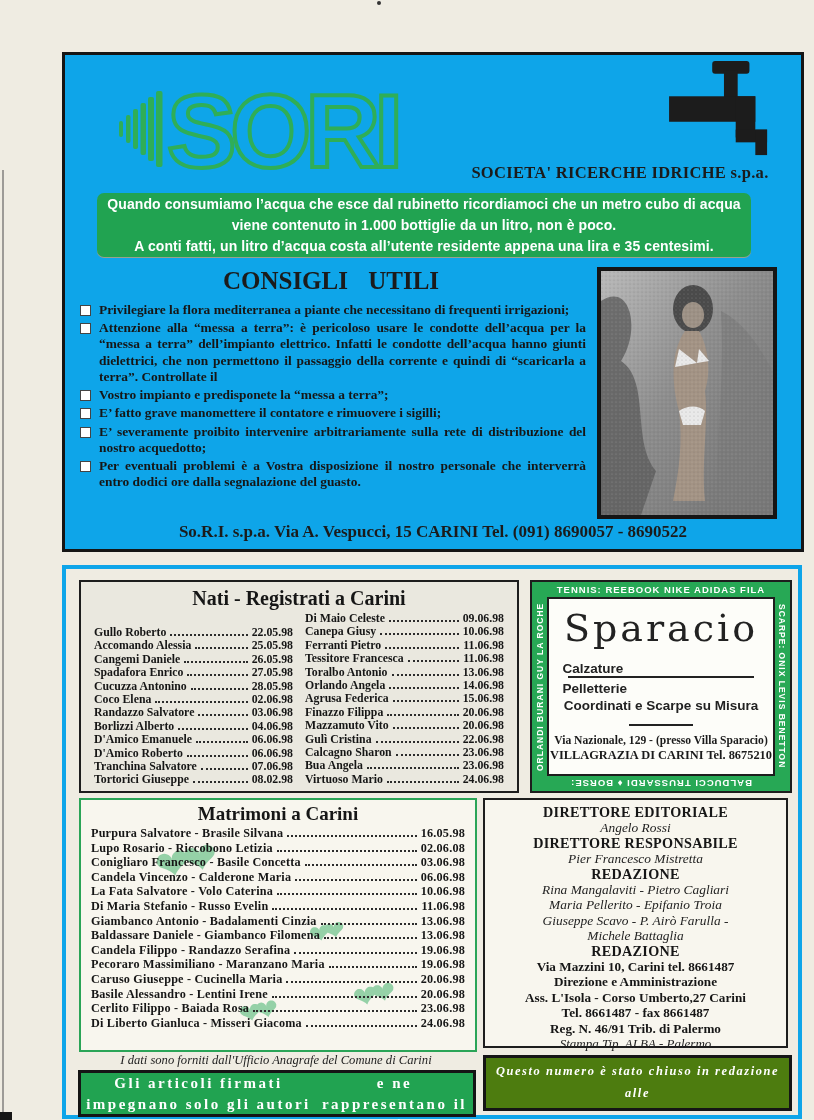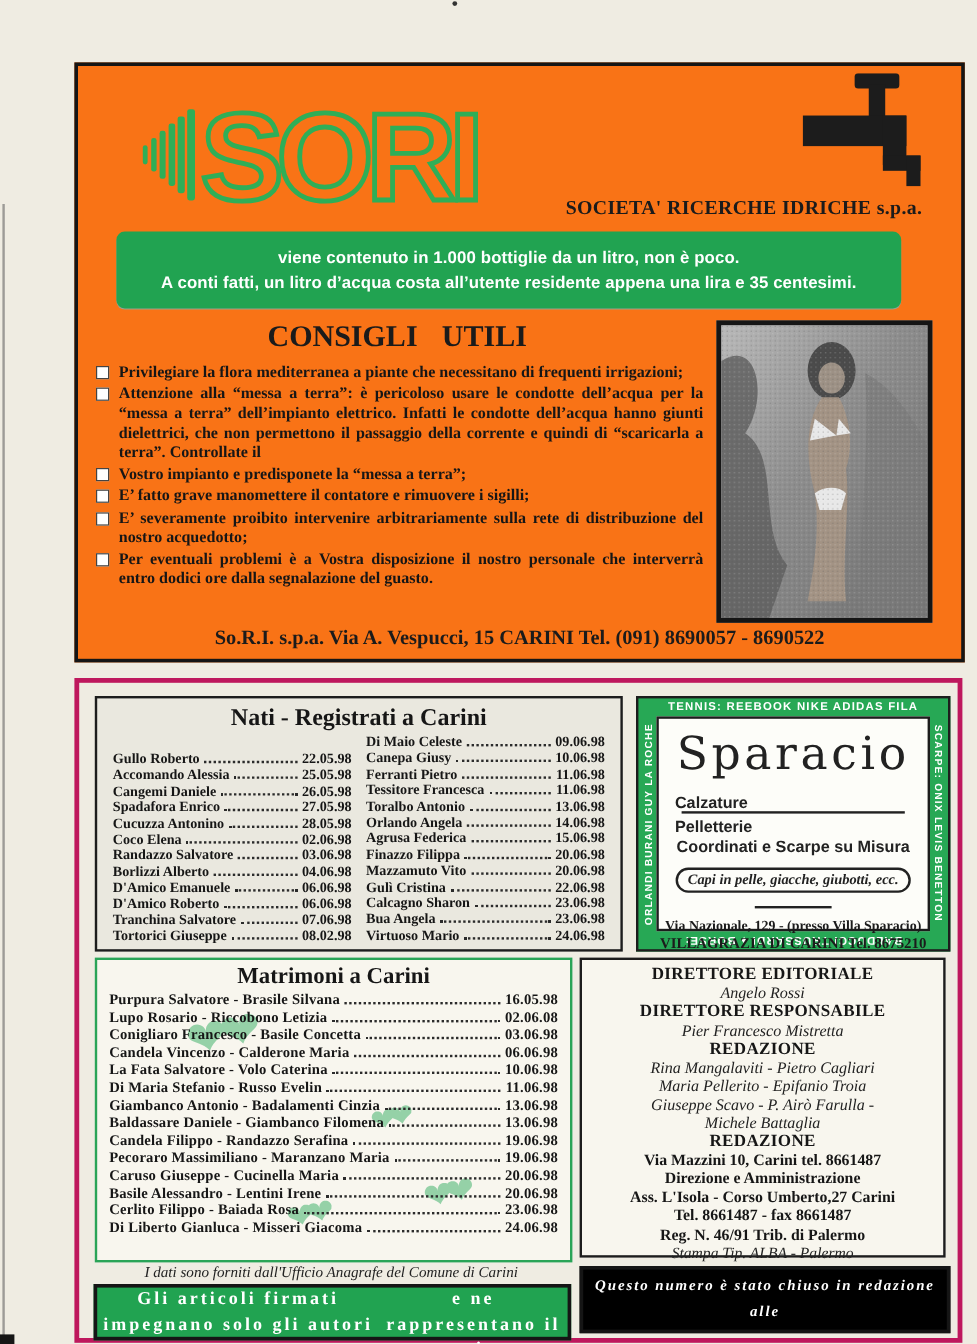--- a/index.html
+++ b/index.html
@@ -2,21 +2,21 @@
 <html><head>
 <meta charset="utf-8">
 <style>
   html,body{margin:0;padding:0;}
   body{width:814px;height:1120px;position:relative;overflow:hidden;
        font-family:"Liberation Serif",serif;background:#efece2;}
   .abs{position:absolute;}
 
   
   .topbox{position:absolute;left:62px;top:52px;width:736px;height:494px;
-          border:3px solid #151515;background:#f97316;}
+          border:3px solid #151515;background:#0ea5e9;}
   .logo-svg{position:absolute;left:46px;top:10px;width:310px;height:126px;}
   .faucet-svg{position:absolute;right:20px;top:6px;width:118px;height:98px;}
   .company{position:absolute;right:6px;top:108px;width:350px;text-align:center;
            font-weight:bold;font-size:16.5px;letter-spacing:.3px;color:#1b1b1b;}
   .banner{position:absolute;left:32px;top:138px;width:654px;height:64px;
           background:#21a351;border-radius:7px;color:#fff;
           font-family:"Liberation Sans",sans-serif;font-weight:bold;font-size:14px;
           text-align:center;display:flex;flex-direction:column;justify-content:center;
           line-height:1.5;letter-spacing:.1px;box-shadow:0 1px 0 #9aa08e;}
   .consigli-title{position:absolute;left:10px;top:212px;width:512px;text-align:center;
@@ -25,21 +25,21 @@
   .bullet{display:flex;gap:8px;font-weight:bold;font-size:13.4px;line-height:1.21;
           text-align:justify;margin-bottom:2px;color:#161616;}
   .bullet .bx{flex:0 0 9px;width:9px;height:9px;border:1.5px solid #444;margin-top:3px;background:#fff;}
   .photo{position:absolute;right:24px;top:212px;width:172px;height:244px;
          border:4px solid #151515;background:#8f8f8f;}
   .address{position:absolute;left:0;right:0;bottom:7px;text-align:center;
            font-weight:bold;font-size:17px;color:#1b1b1b;}
 
   
   .lowbox{position:absolute;left:62px;top:565px;width:732px;height:546px;
-          border:4px solid #be185d;}
+          border:4px solid #0ea5e9;}
   .natibox{position:absolute;left:13px;top:11px;width:436px;height:209px;
            border:2px solid #1d1d1d;background:#eae8df;}
   .nati-title{text-align:center;font-weight:bold;font-size:20px;margin-top:5px;color:#161616;}
   .nati-cols{display:flex;padding:2px 13px 0 13px;gap:12px;}
   .ncol{width:50%;}
   .ncol.left{margin-top:14px;}
   .row{display:flex;align-items:baseline;font-weight:bold;font-size:11.8px;
        line-height:13.4px;color:#161616;white-space:nowrap;}
   .row .dots{flex:1;border-bottom:2px dotted #2b2b2b;margin:0 4px 3px 4px;min-width:8px;}
   .row .dt{flex:0 0 auto;}
@@ -93,21 +93,21 @@
   .redbox .i{font-style:italic;font-size:13px;line-height:15.6px;color:#222;}
 
   
   .caption{position:absolute;left:13px;top:484px;width:394px;text-align:center;
            font-style:italic;font-size:12.6px;color:#222;}
   .gbanner{position:absolute;left:12px;top:501px;width:392px;height:41px;
            border:3px solid #151515;background:#21a351;color:#fff;text-align:center;
            font-weight:bold;font-size:15px;letter-spacing:2.5px;line-height:1.38;
            display:flex;justify-content:center;}
   .gclosed{position:absolute;left:417px;top:486px;width:303px;height:50px;
-           border:3px solid #151515;background:#000000;color:#fff;text-align:center;
+           border:3px solid #151515;background:#4d7c0f;color:#fff;text-align:center;
            font-weight:bold;font-style:italic;font-size:12.4px;letter-spacing:1.6px;
            line-height:1.75;display:flex;flex-direction:column;justify-content:center;}
 
   
   .edge-line{position:absolute;left:2px;top:170px;width:2px;height:950px;background:#5a5a5a;opacity:.55;}
   .corner-mark{position:absolute;left:0;bottom:0;width:12px;height:8px;background:#161616;}
   .top-dot{position:absolute;left:377px;top:1px;width:4px;height:4px;background:#333;border-radius:50%;}
 </style>
 </head>
 <body>
@@ -135,20 +135,21 @@
         <rect x="6" y="36" width="88" height="26"></rect>
         <rect x="74" y="36" width="20" height="42"></rect>
         <rect x="74" y="70" width="32" height="13"></rect>
         <rect x="94" y="70" width="12" height="26"></rect>
       </g>
     </svg>
 
     <div class="company">SOCIETA' RICERCHE IDRICHE s.p.a.</div>
 
     <div class="banner">
+      <div>Quando consumiamo l’acqua che esce dal rubinetto ricordiamoci che un metro cubo di acqua</div>
       <div>viene contenuto in 1.000 bottiglie da un litro, non è poco.</div>
       <div>A conti fatti, un litro d’acqua costa all’utente residente appena una lira e 35 centesimi.</div>
     </div>
 
     <div class="consigli-title">CONSIGLI UTILI</div>
 
     <div class="bullets">
 
         <div class="bullet">
           <span class="bx"></span>
@@ -378,21 +379,20 @@
       <div class="fr-left">ORLANDI BURANI GUY LA ROCHE</div>
       <div class="fr-right">SCARPE: ONIX LEVIS BENETTON</div>
       <div class="sp-inner">
         <div class="sp-name">Sparacio</div>
         <div class="sp-line1">
           <span>Calzature</span>
           <span class="ln"></span>
           <span>Pelletterie</span>
         </div>
         <div class="sp-line2">Coordinati e Scarpe su Misura</div>
-        <div class="sp-pill">Capi in pelle, giacche, giubotti, ecc.</div>
         <div class="sp-rule"></div>
         <div class="sp-addr1">Via Nazionale, 129 - (presso Villa Sparacio)</div>
         <div class="sp-addr2">VILLAGRAZIA DI CARINI  Tel. 8675210</div>
       </div>
     </div>
 
     <div class="matribox">
       <span class="hearts" style="left:74px;top:38px;font-size:42px;"></span>
       <span class="hearts" style="left:228px;top:118px;font-size:26px;"></span>
       <span class="hearts" style="left:272px;top:178px;font-size:30px;"></span>

